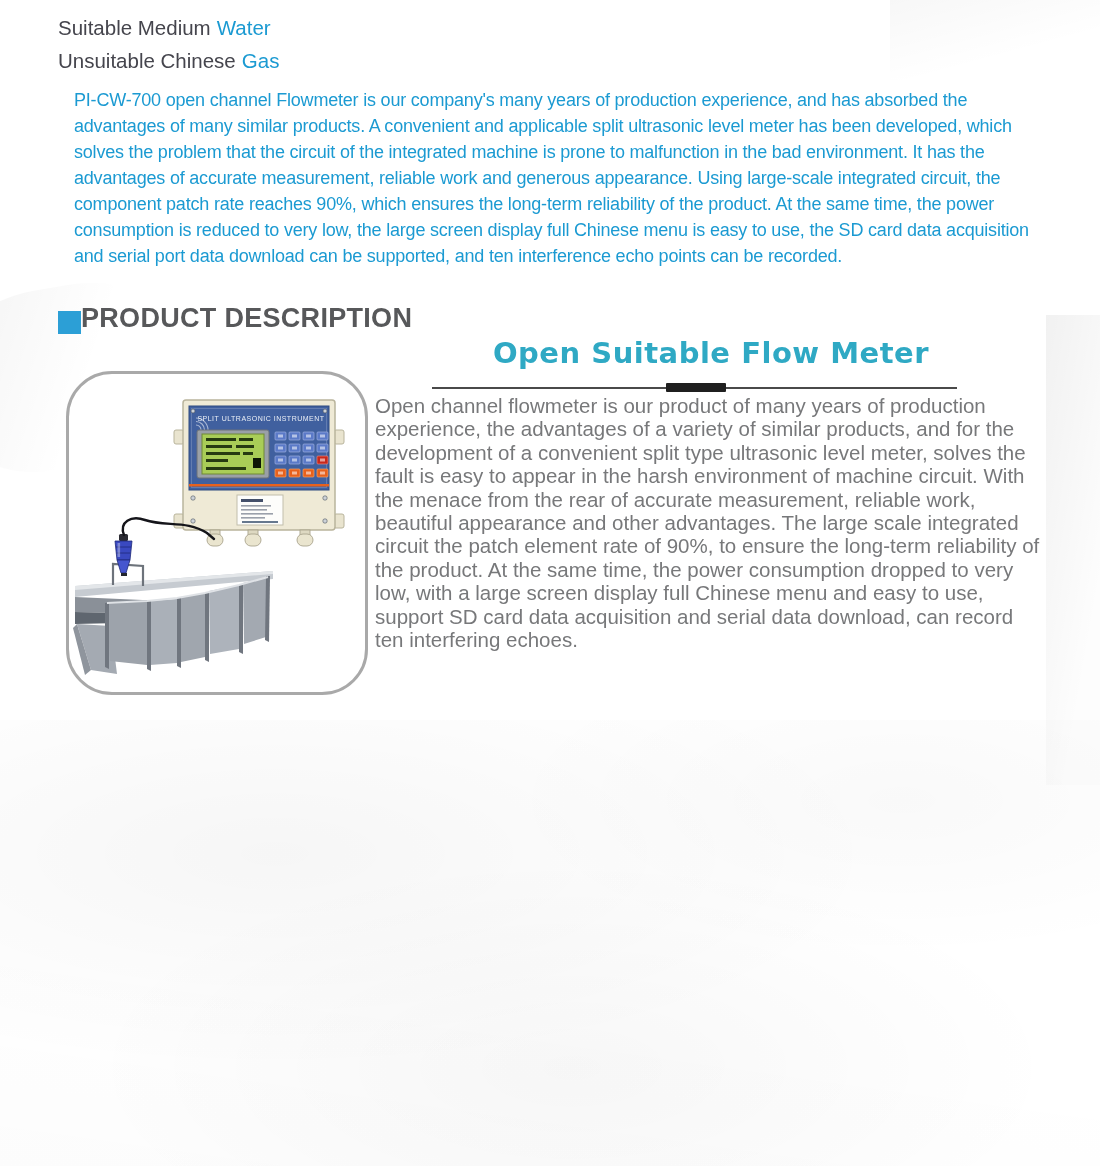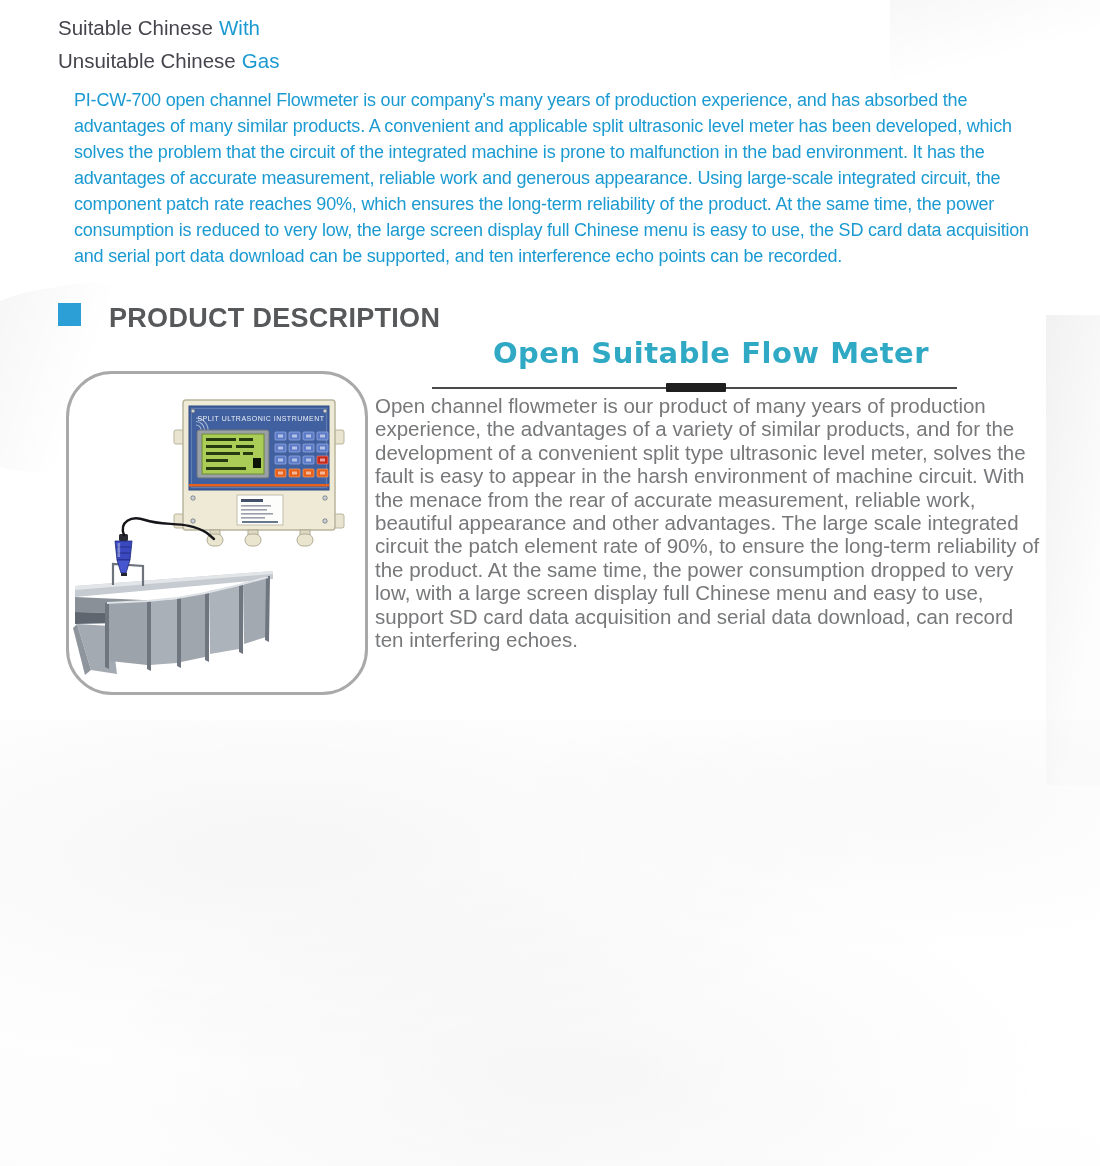--- a/index.html
+++ b/index.html
@@ -34,21 +34,21 @@
   .specs{position:absolute;left:58px;top:11px;font-size:20.5px;color:#45454d;}
   .spec-row{line-height:33px;white-space:nowrap;}
   .spec-label{color:#45454d;}
   .spec-value{color:#1b9ad2;margin-left:6px;}
 
   .intro{
     position:absolute;left:58px;top:71px;width:972px;margin:16px;
     font-size:18px;line-height:26px;letter-spacing:-0.2px;color:#1b9ad2;
   }
 
-  .section-header{position:absolute;left:58px;top:303px;display:flex;align-items:flex-start;gap:28px;}
+  .section-header{position:absolute;left:58px;top:303px;display:flex;align-items:flex-end;gap:0;}
   .marker{width:23px;height:23px;background:#2c9fd6;display:inline-block;}
   .section-title{
     margin:0;font-size:27px;font-weight:bold;color:#57585a;letter-spacing:0.3px;
     font-family:"Liberation Sans",sans-serif;
   }
 
   .figure{
     position:absolute;left:66px;top:371px;width:296px;height:318px;
     border:3px solid #a9a9a9;border-radius:46px;background:#ffffff;overflow:hidden;
   }
@@ -71,21 +71,21 @@
 
 <div class="canvas">
 
   <div class="silk silk-top-left"></div>
   <div class="silk silk-top-right"></div>
   <div class="silk silk-right"></div>
   <div class="silk silk-bottom"></div>
 
   <div class="specs">
     <div class="spec-row">
-      <span class="spec-label">Suitable Chinese</span><span class="spec-value">With</span>
+      <span class="spec-label">Suitable Medium</span><span class="spec-value">Water</span>
     </div>
     <div class="spec-row">
       <span class="spec-label">Unsuitable Chinese</span><span class="spec-value">Gas</span>
     </div>
   </div>
 
   <p class="intro">PI-CW-700 open channel Flowmeter is our company's many years of production experience, and has absorbed the advantages of many similar products. A convenient and applicable split ultrasonic level meter has been developed, which solves the problem that the circuit of the integrated machine is prone to malfunction in the bad environment. It has the advantages of accurate measurement, reliable work and generous appearance. Using large-scale integrated circuit, the component patch rate reaches 90%, which ensures the long-term reliability of the product. At the same time, the power consumption is reduced to very low, the large screen display full Chinese menu is easy to use, the SD card data acquisition and serial port data download can be supported, and ten interference echo points can be recorded.</p>
 
   <div class="section-header">
     <span class="marker"></span>

